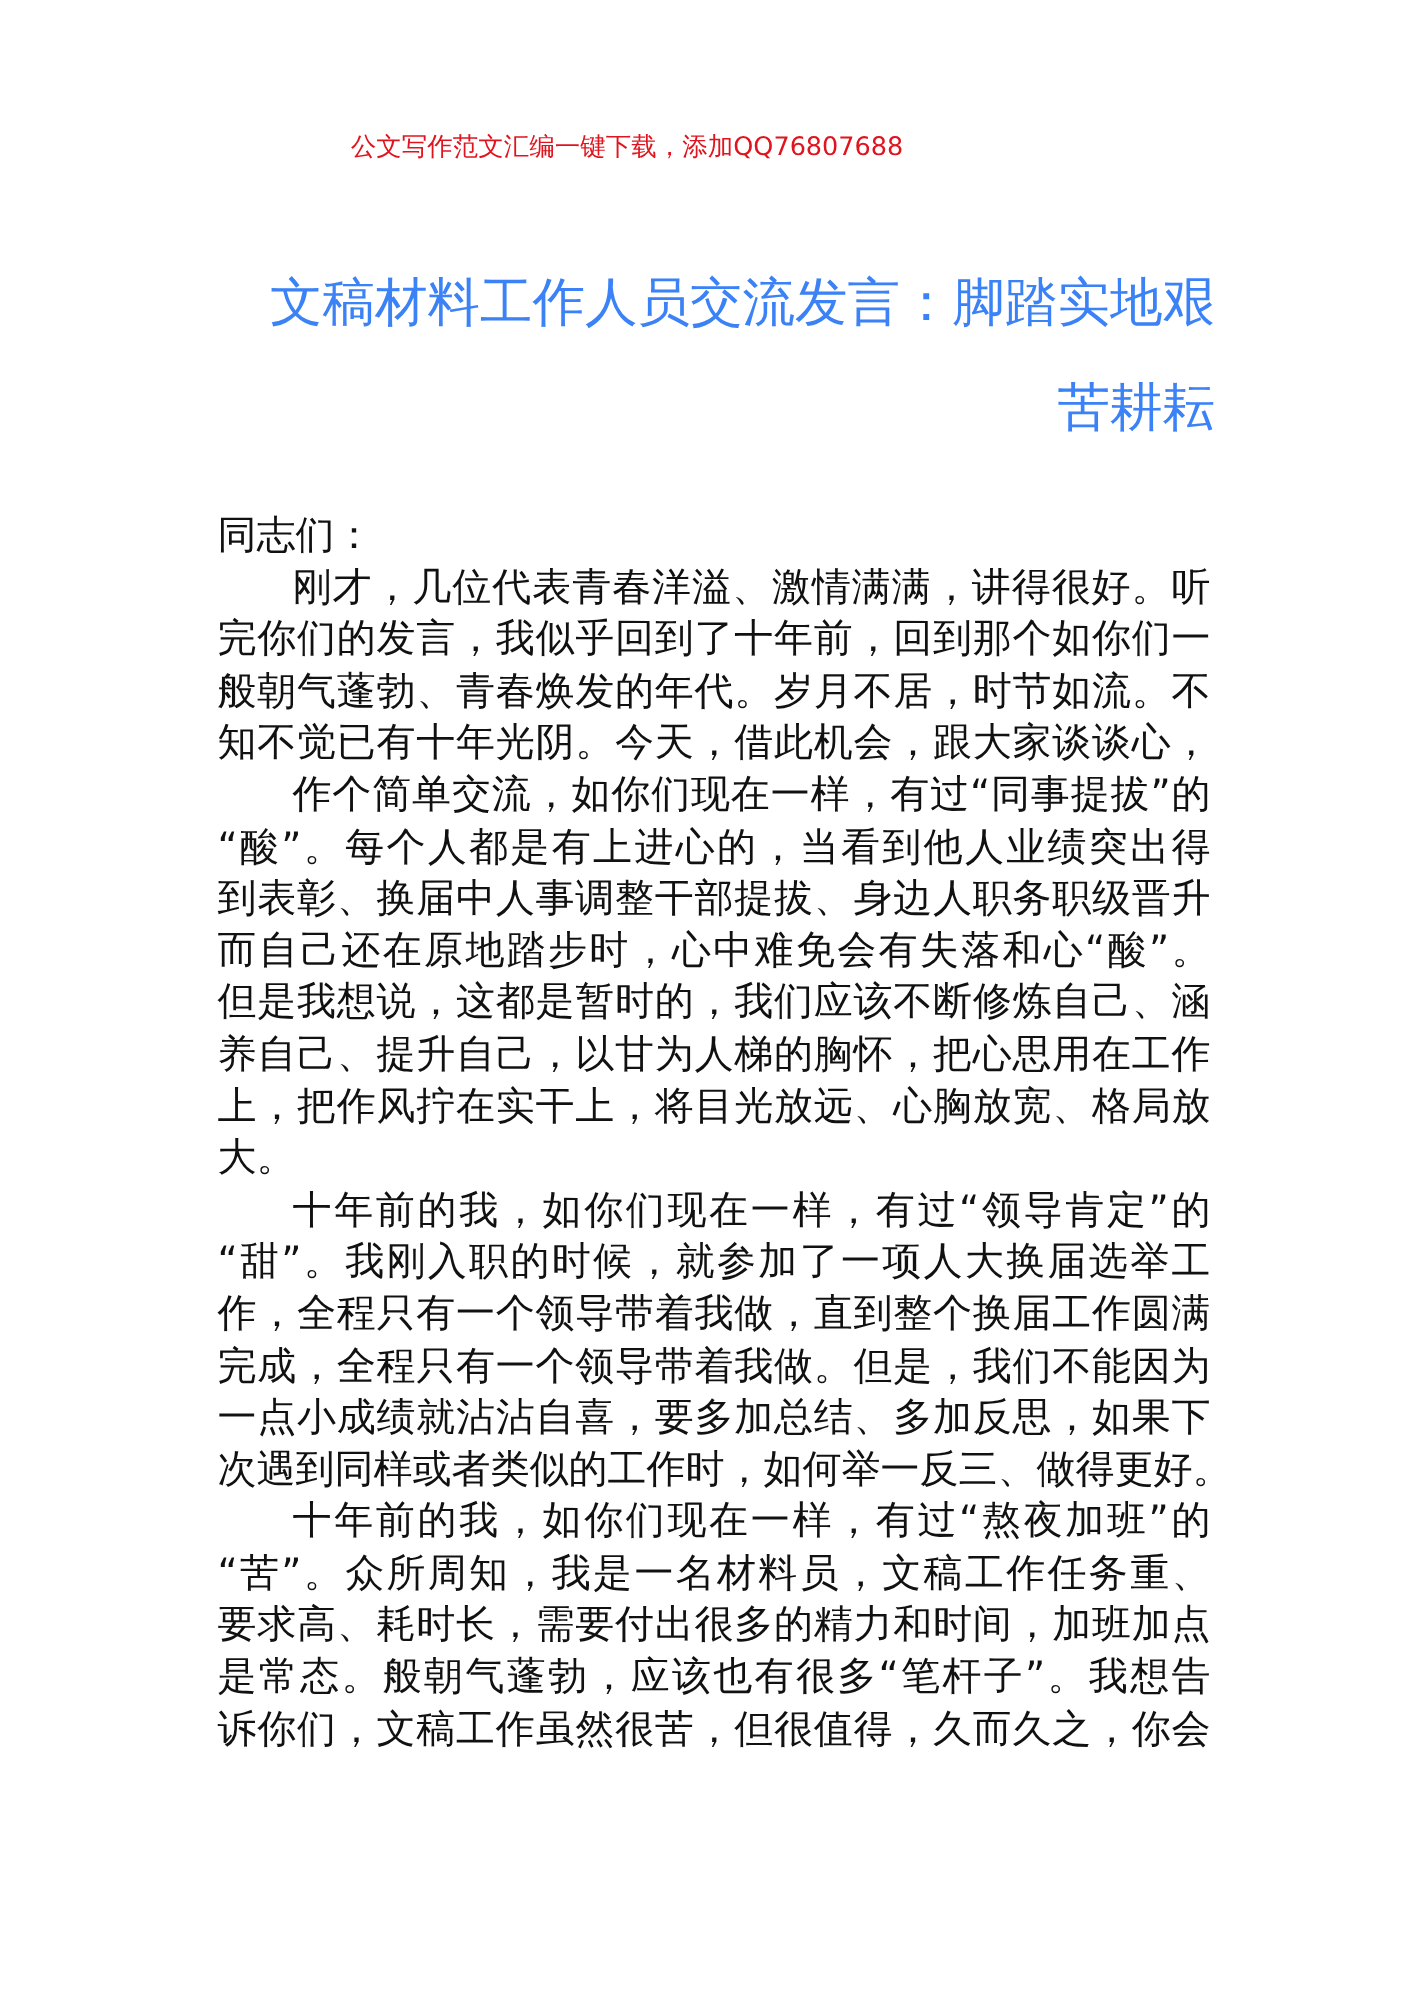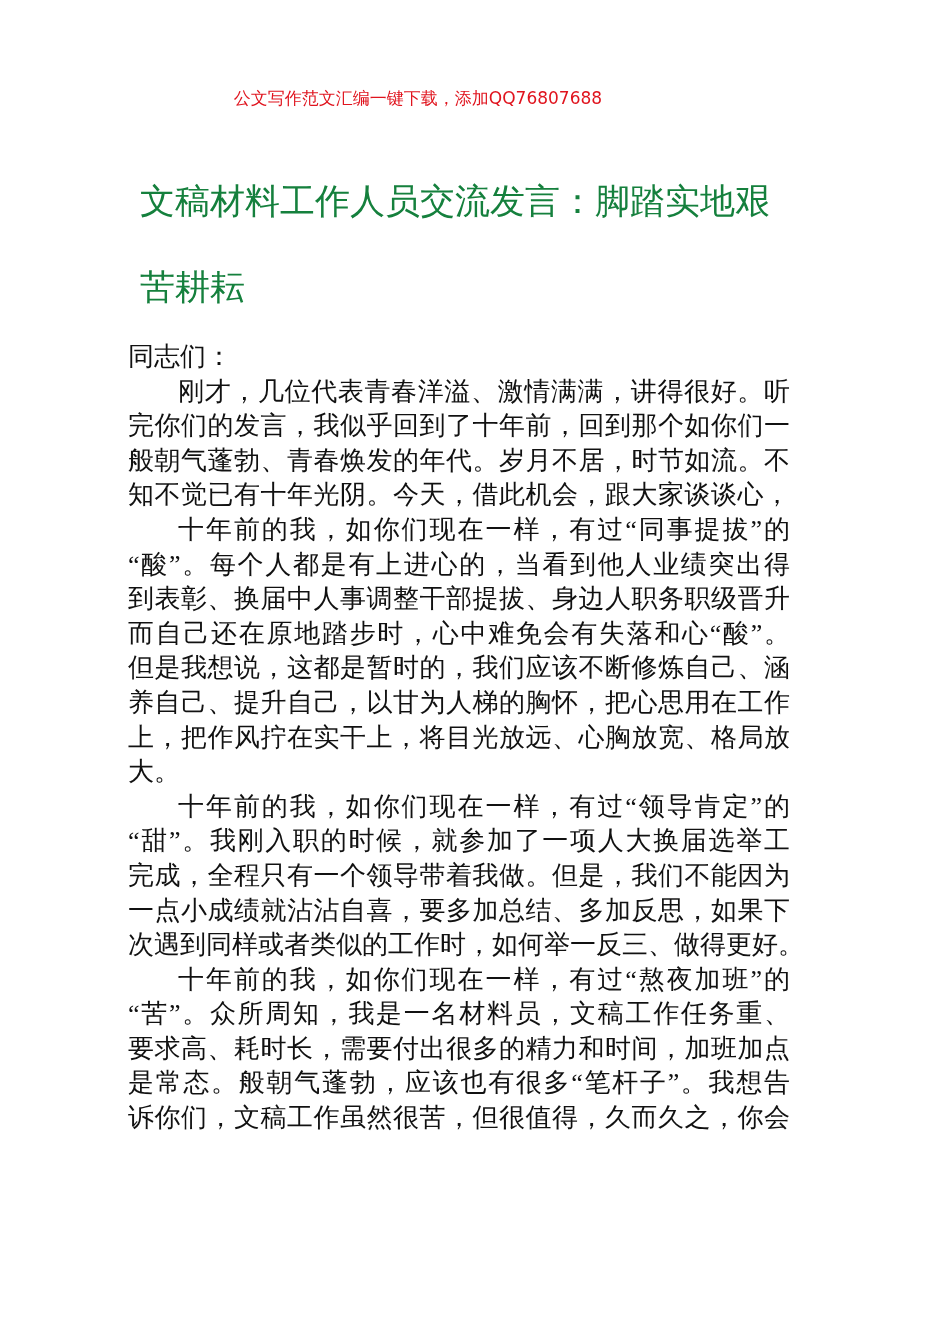--- a/index.html
+++ b/index.html
@@ -31,33 +31,32 @@
       text-align: center;
       font-size: 17px;
       line-height: 24px;
       color: #e0141e;
       letter-spacing: 0px;
     }
     .title {
       position: absolute;
       left: 140px;
       width: 670px;
-      text-align: left;
+      text-align: right;
       font-size: 35px;
-      color: #15803d;
+      color: #3b82f6;
       white-space: nowrap;
     }
     .title-line-1 { top: 178px; }
-    .title-line-2 { top: 264px; }
+    .title-line-2 { top: 248px; }
     .body-text {
       position: absolute;
-      left: 128px;
+      left: 145px;
       top: 340px;
       width: 670px;
-      font-family: Liberation Serif, serif;
     }
     .line {
       font-size: 26px;
       line-height: 34.6px;
       height: 34.6px;
       white-space: nowrap;
       color: #111111;
       text-align: justify;
       text-align-last: justify;
       width: 662px;
@@ -84,33 +83,34 @@
     <div class="line last">同志们：</div>
 
     <div>
       <div class="line indent">刚才，几位代表青春洋溢、激情满满，讲得很好。听</div>
       <div class="line">完你们的发言，我似乎回到了十年前，回到那个如你们一</div>
       <div class="line">般朝气蓬勃、青春焕发的年代。岁月不居，时节如流。不</div>
       <div class="line">知不觉已有十年光阴。今天，借此机会，跟大家谈谈心，</div>
     </div>
 
     <div>
-      <div class="line indent">十年前的我，如你们现在一样，有过“同事提拔”的</div>
+      <div class="line indent">作个简单交流，如你们现在一样，有过“同事提拔”的</div>
       <div class="line">“酸”。每个人都是有上进心的，当看到他人业绩突出得</div>
       <div class="line">到表彰、换届中人事调整干部提拔、身边人职务职级晋升</div>
       <div class="line">而自己还在原地踏步时，心中难免会有失落和心“酸”。</div>
       <div class="line">但是我想说，这都是暂时的，我们应该不断修炼自己、涵</div>
       <div class="line">养自己、提升自己，以甘为人梯的胸怀，把心思用在工作</div>
       <div class="line">上，把作风拧在实干上，将目光放远、心胸放宽、格局放</div>
       <div class="line last">大。</div>
     </div>
 
     <div>
       <div class="line indent">十年前的我，如你们现在一样，有过“领导肯定”的</div>
       <div class="line">“甜”。我刚入职的时候，就参加了一项人大换届选举工</div>
+      <div class="line">作，全程只有一个领导带着我做，直到整个换届工作圆满</div>
       <div class="line">完成，全程只有一个领导带着我做。但是，我们不能因为</div>
       <div class="line">一点小成绩就沾沾自喜，要多加总结、多加反思，如果下</div>
       <div class="line last">次遇到同样或者类似的工作时，如何举一反三、做得更好。</div>
     </div>
 
     <div>
       <div class="line indent">十年前的我，如你们现在一样，有过“熬夜加班”的</div>
       <div class="line">“苦”。众所周知，我是一名材料员，文稿工作任务重、</div>
       <div class="line">要求高、耗时长，需要付出很多的精力和时间，加班加点</div>
       <div class="line">是常态。般朝气蓬勃，应该也有很多“笔杆子”。我想告</div>

